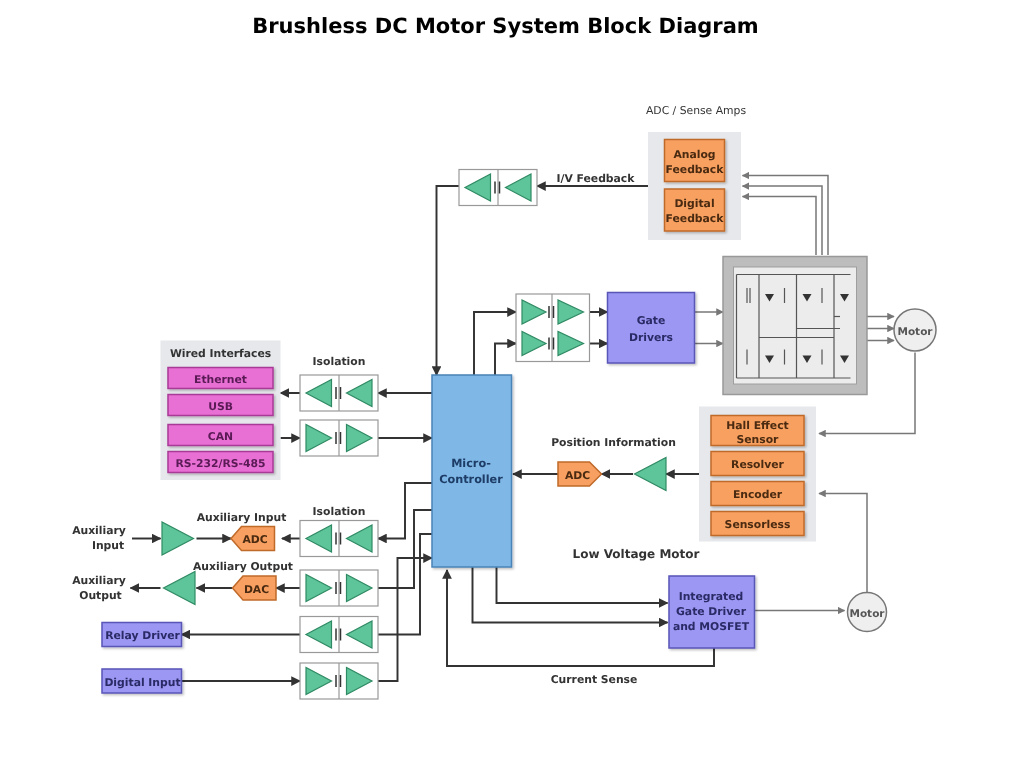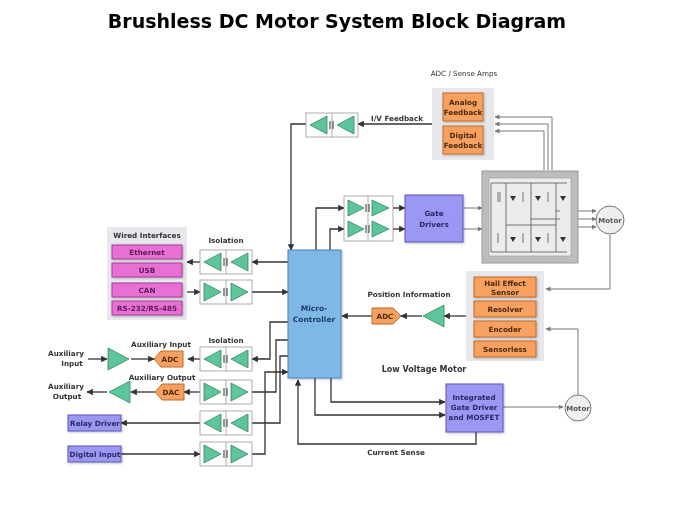--- a/index.html
+++ b/index.html
@@ -1,17 +1,17 @@
 <!DOCTYPE html>
 <html><head>
 <meta charset="utf-8">
 <style>
   html, body { margin: 0; padding: 0; background: #ffffff; }
   body { width: 674px; height: 506px; position: relative; overflow: hidden; font-family: "DejaVu Sans", sans-serif; }
-  .title { position: absolute; left: 0; top: 10px; width: 674px; text-align: center; font-family: "DejaVu Sans", sans-serif; font-weight: bold; font-size: 19px; color: #000; letter-spacing: 0px; }
+  .title { position: absolute; left: 0; top: 10px; width: 674px; text-align: center; font-family: "DejaVu Sans", sans-serif; font-weight: bold; font-size: 14px; color: #000; letter-spacing: 0px; }
   svg { position: absolute; left: 0; top: 0; }
   svg text { font-family: "DejaVu Sans", sans-serif; font-weight: bold; fill: #333; }
   .lbl { font-size: 7.2px; }
   .boxlbl { font-size: 7.2px; fill: #4a2a10; }
   .boxlbl-p { font-size: 7.2px; fill: #5a1a55; }
   .boxlbl-b { font-size: 7.2px; fill: #2a2a66; }
   .boxlbl-mc { font-size: 7.5px; fill: #1d3c66; }
 </style>
 </head>
 <body>

